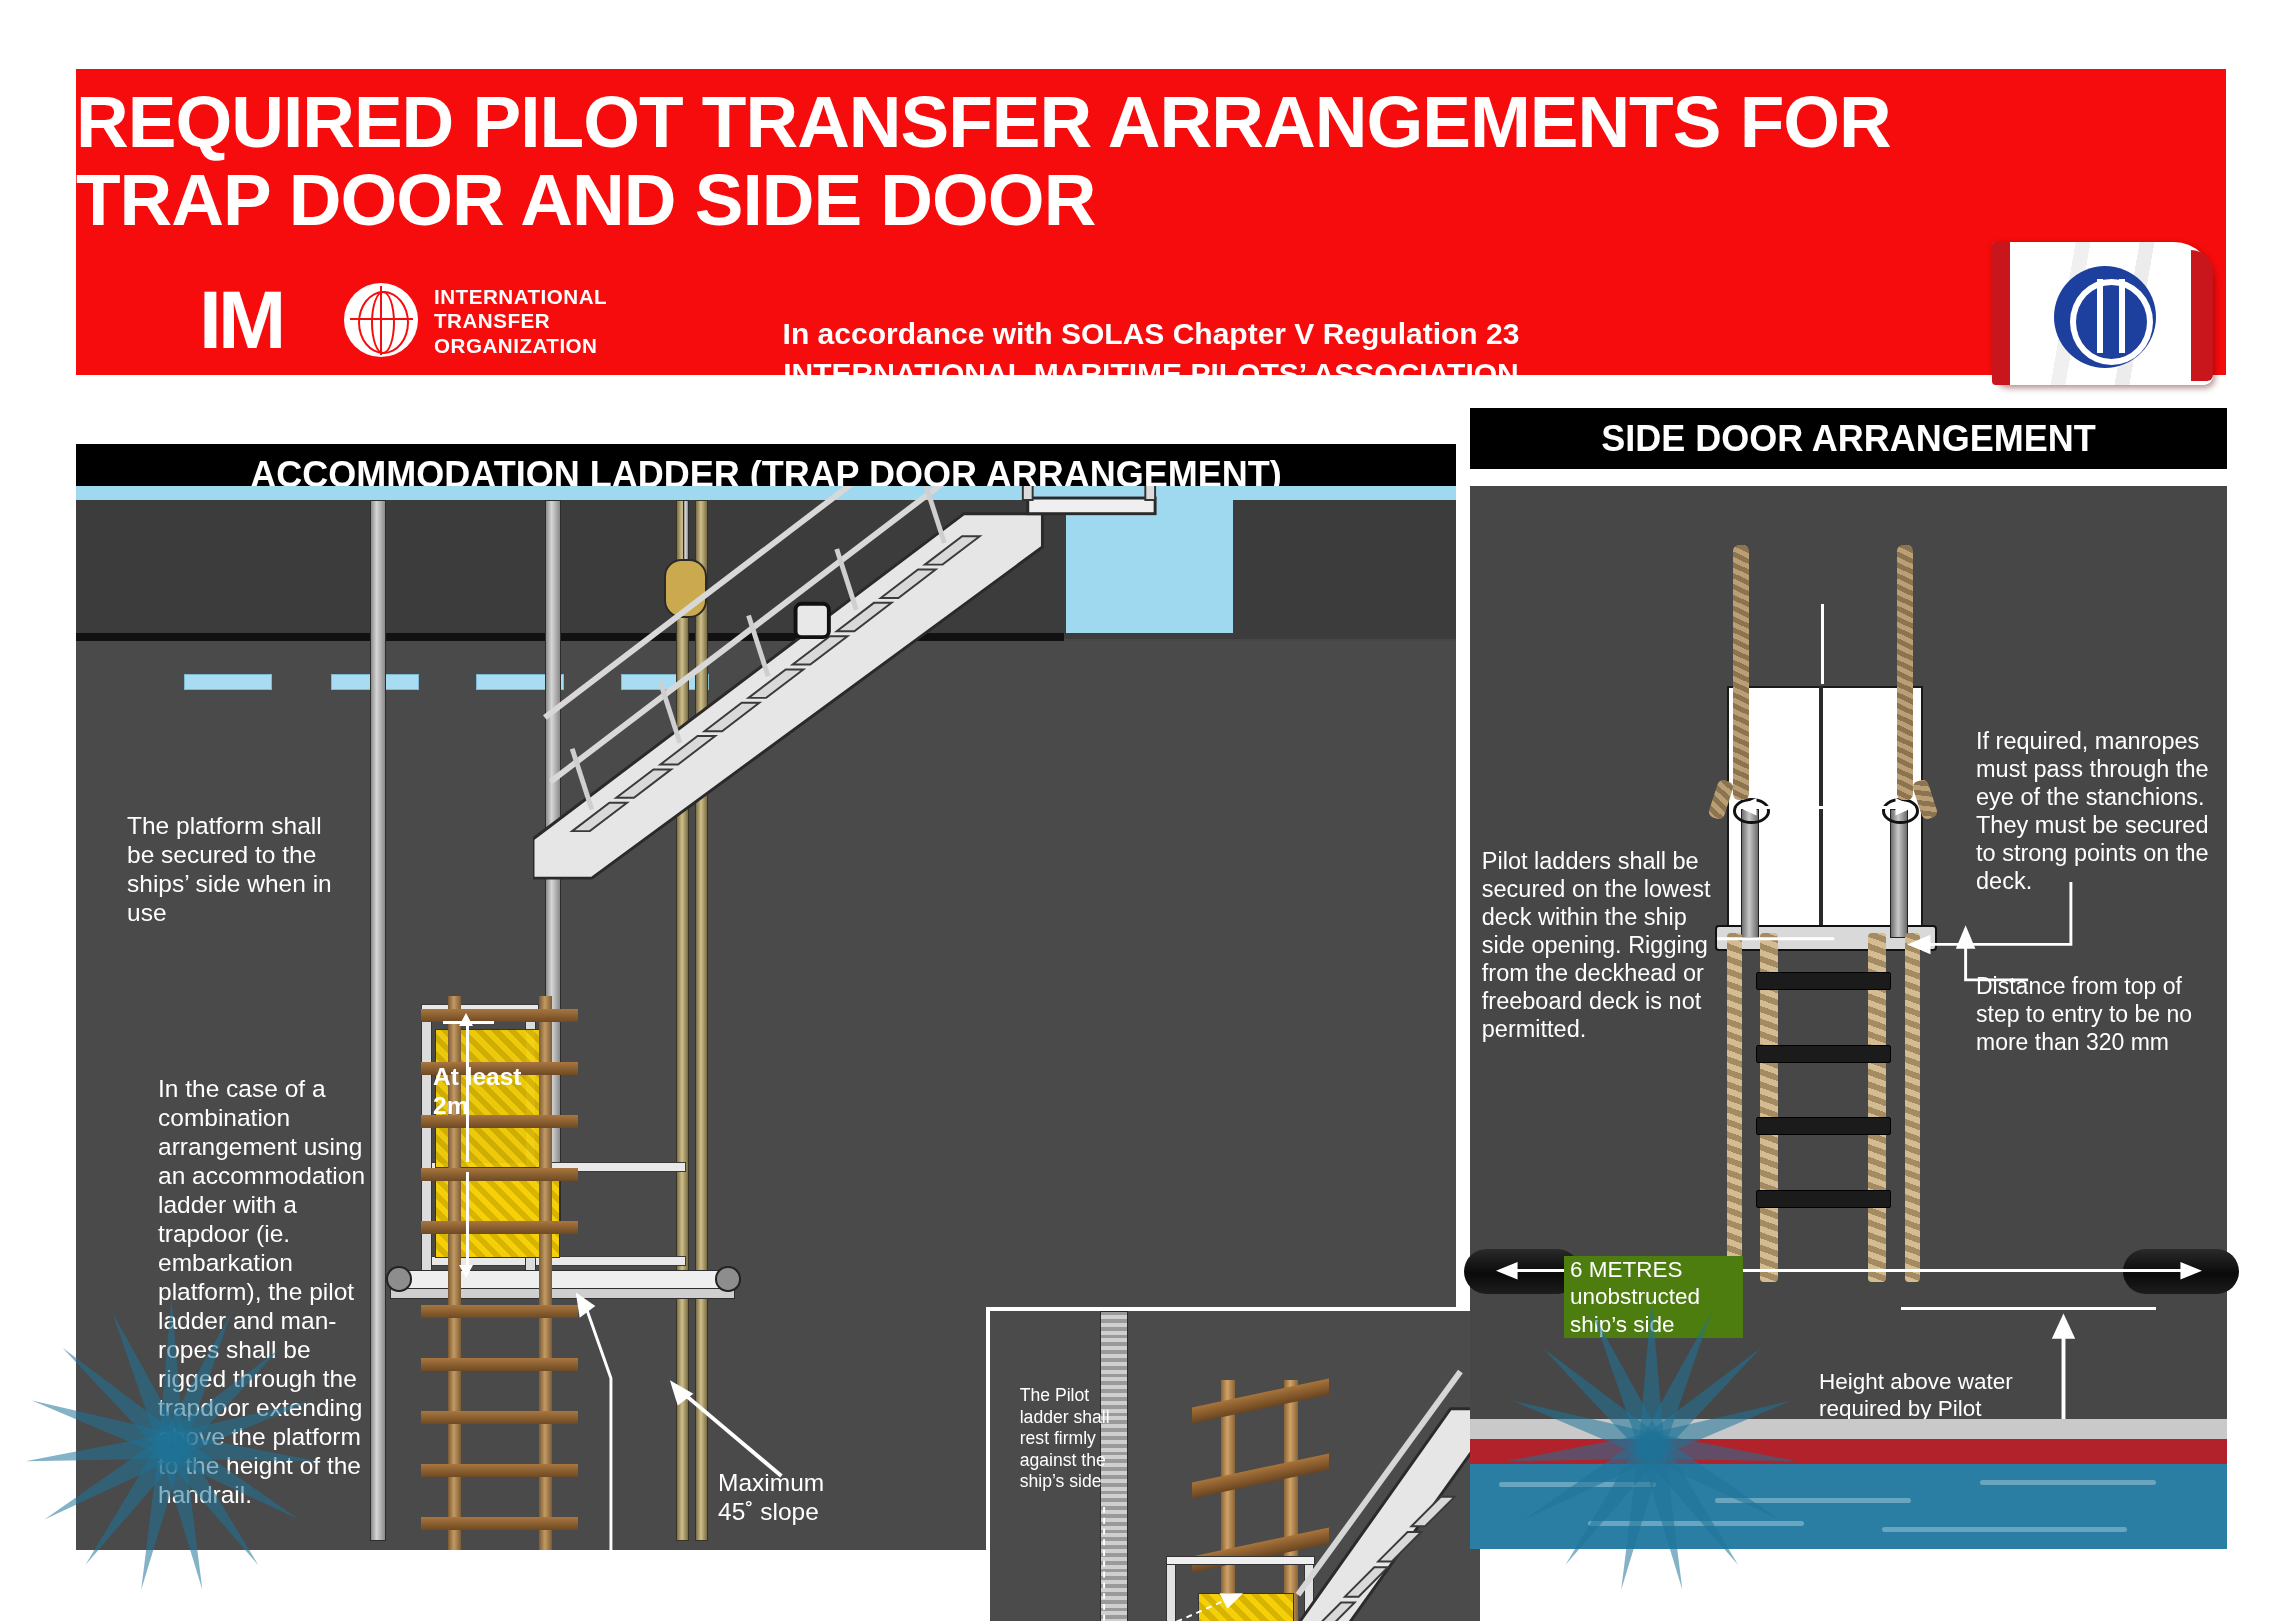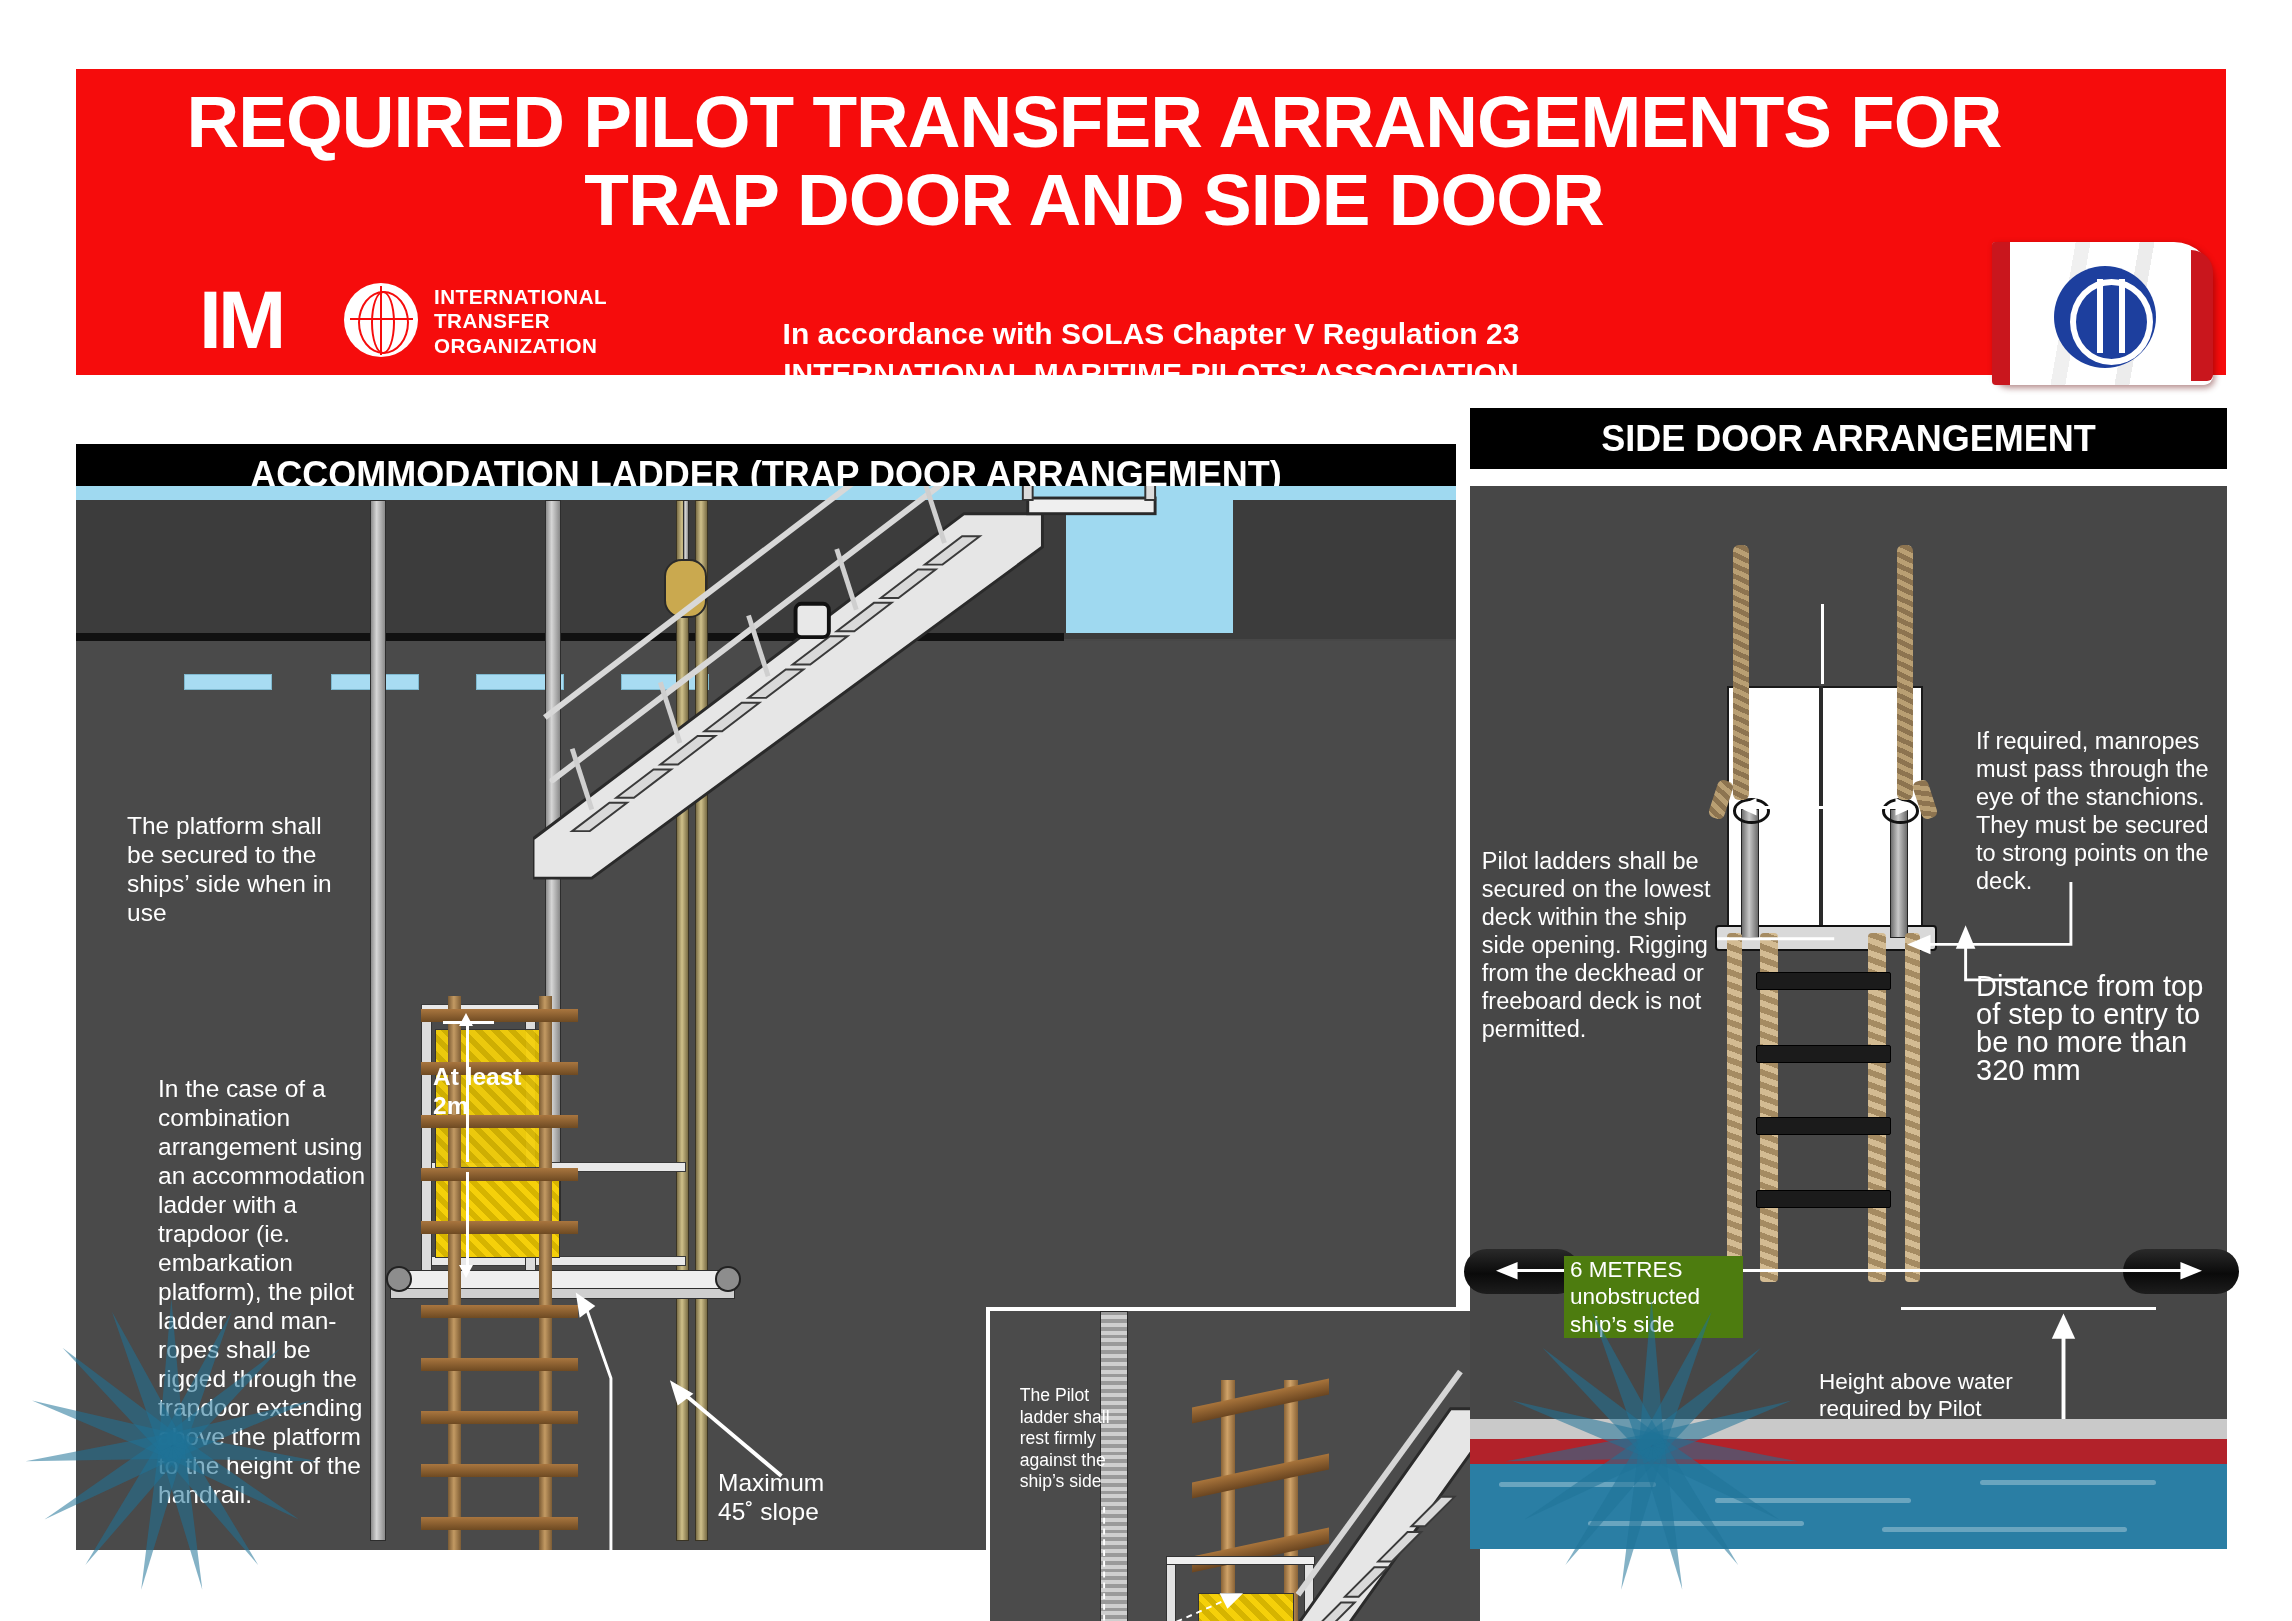--- a/index.html
+++ b/index.html
@@ -2,21 +2,21 @@
 <html><head>
 <meta charset="utf-8">
 <style>
   html,body{margin:0;padding:0;background:#ffffff;}
   body{width:2293px;height:1621px;font-family:"Liberation Sans",sans-serif;position:relative;overflow:hidden;}
 
   .poster{position:absolute;left:0;top:0;width:2293px;height:1621px;}
 
   
   .header{position:absolute;left:76px;top:69px;width:2150px;height:306px;background:#f60c0c;}
-  .hdr-title{position:absolute;left:0;top:13.7px;width:2036px;text-align:center;color:#fff;
+  .hdr-title{position:absolute;left:0;top:13.7px;width:2036px;color:#fff;
              font-weight:bold;font-size:73px;line-height:78px;letter-spacing:-1px;}
   .hdr-title .l2{display:block;}
   .hdr-sub1{position:absolute;left:0;top:248px;width:2150px;text-align:center;color:#fff;
             font-size:30px;font-weight:bold;}
   .hdr-sub2{position:absolute;left:0;top:288px;width:2150px;text-align:center;color:#fff;
             font-size:30px;font-weight:bold;}
   .hdr-email{position:absolute;left:0;top:341px;width:2150px;text-align:center;color:#fff;
              font-size:29px;font-weight:bold;}
 
   
@@ -371,21 +371,21 @@
       <polygon points="6,64 30,54 30,74" fill="#fff"></polygon>
     </svg>
 
     <div class="ann" style="left:11.8px;top:361px;width:253px;font-size:23.5px;line-height:28px;">
       <span>Pilot ladders shall be secured on the lowest deck within the ship side opening. Rigging from the deckhead or freeboard deck is not permitted.</span>
     </div>
     <svg style="position:absolute;left:247px;top:443px;width:127px;height:19.6px;" viewBox="0 0 130 20" width="127" height="19.6">
       <line x1="0" y1="10" x2="120" y2="10" stroke="#fff" stroke-width="3"></line>
     </svg>
 
-    <div class="ann" style="left:506px;top:486px;width:245px;font-size:29px;line-height:28px;">
+    <div class="ann" style="left:506px;top:486px;width:245px;font-size:23px;line-height:28px;">
       <span>Distance from top of step to entry to be no more than 320 mm</span>
     </div>
     <svg style="position:absolute;left:437px;top:439px;width:127px;height:59px;" viewBox="0 0 130 60" width="127" height="59">
       <polyline points="124,56 60,56 60,14" fill="none" stroke="#fff" stroke-width="3"></polyline>
       <polygon points="60,0 50,24 70,24" fill="#fff"></polygon>
     </svg>
   </div>
 
   <div class="wm">
     <div class="wm-star">

